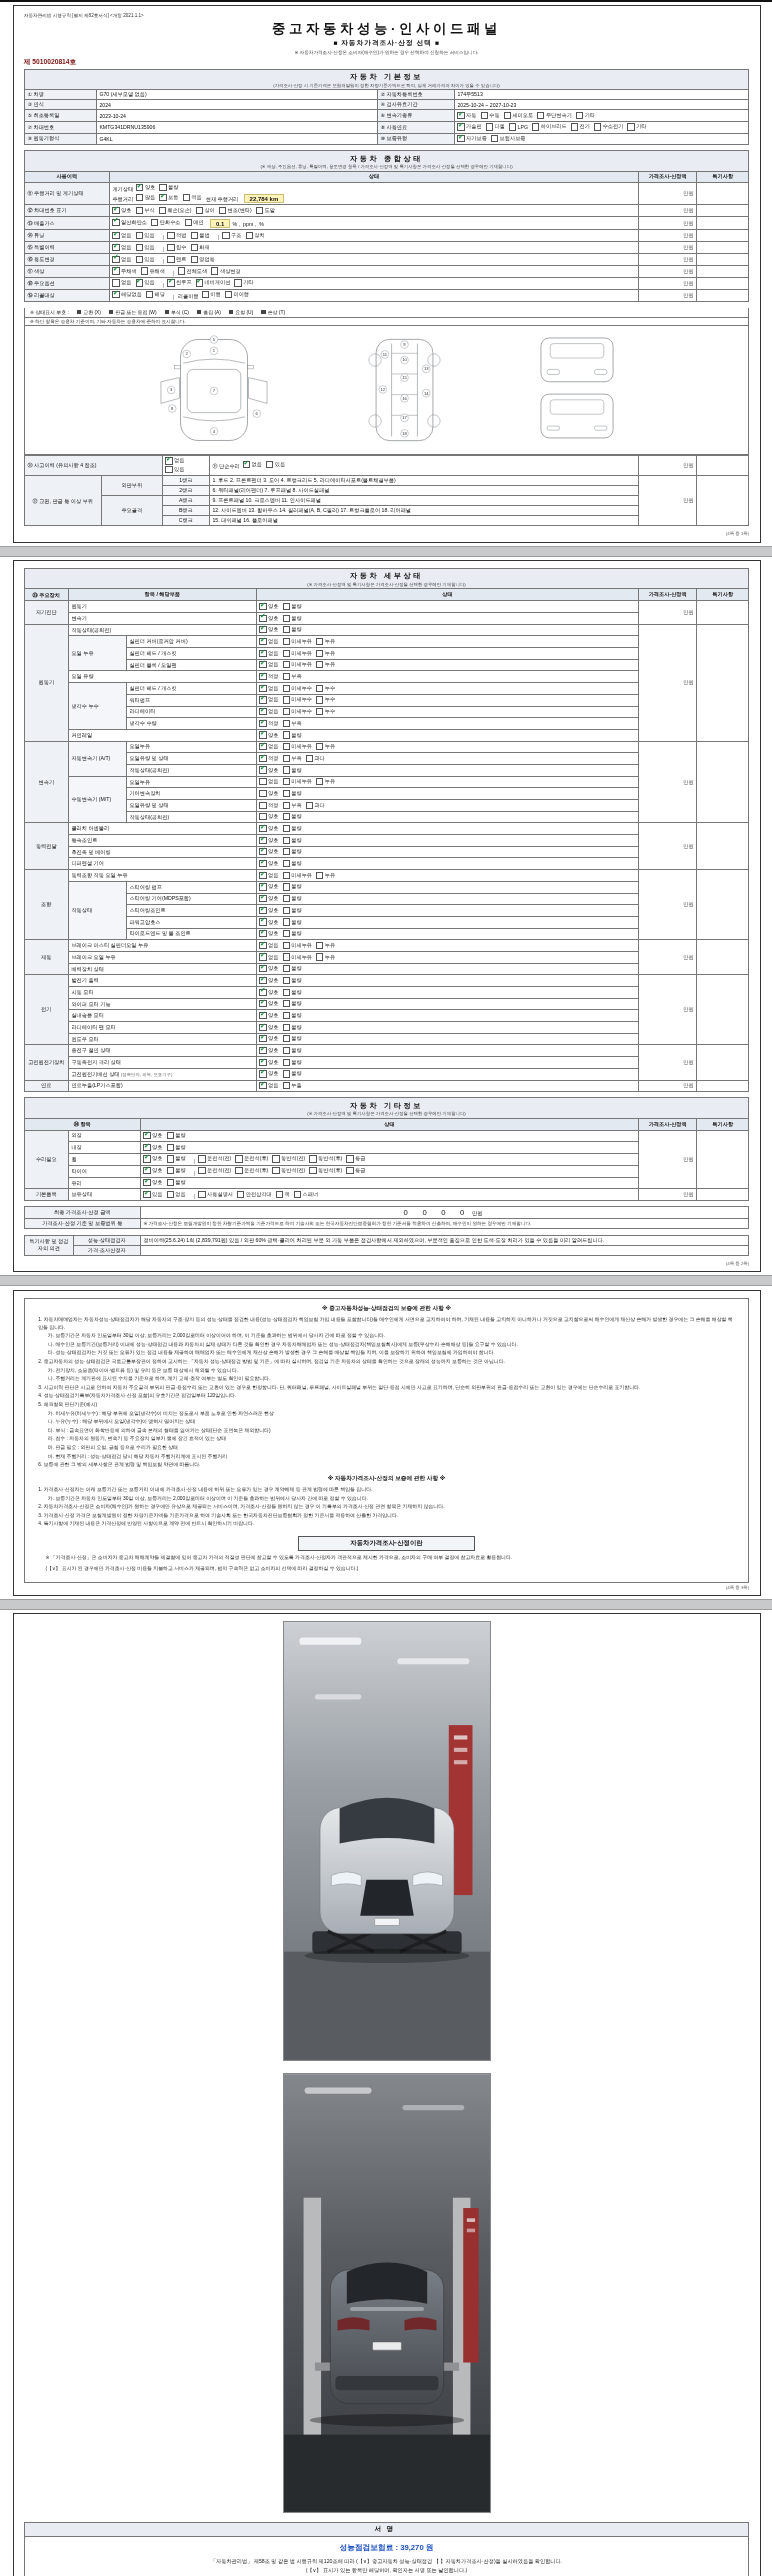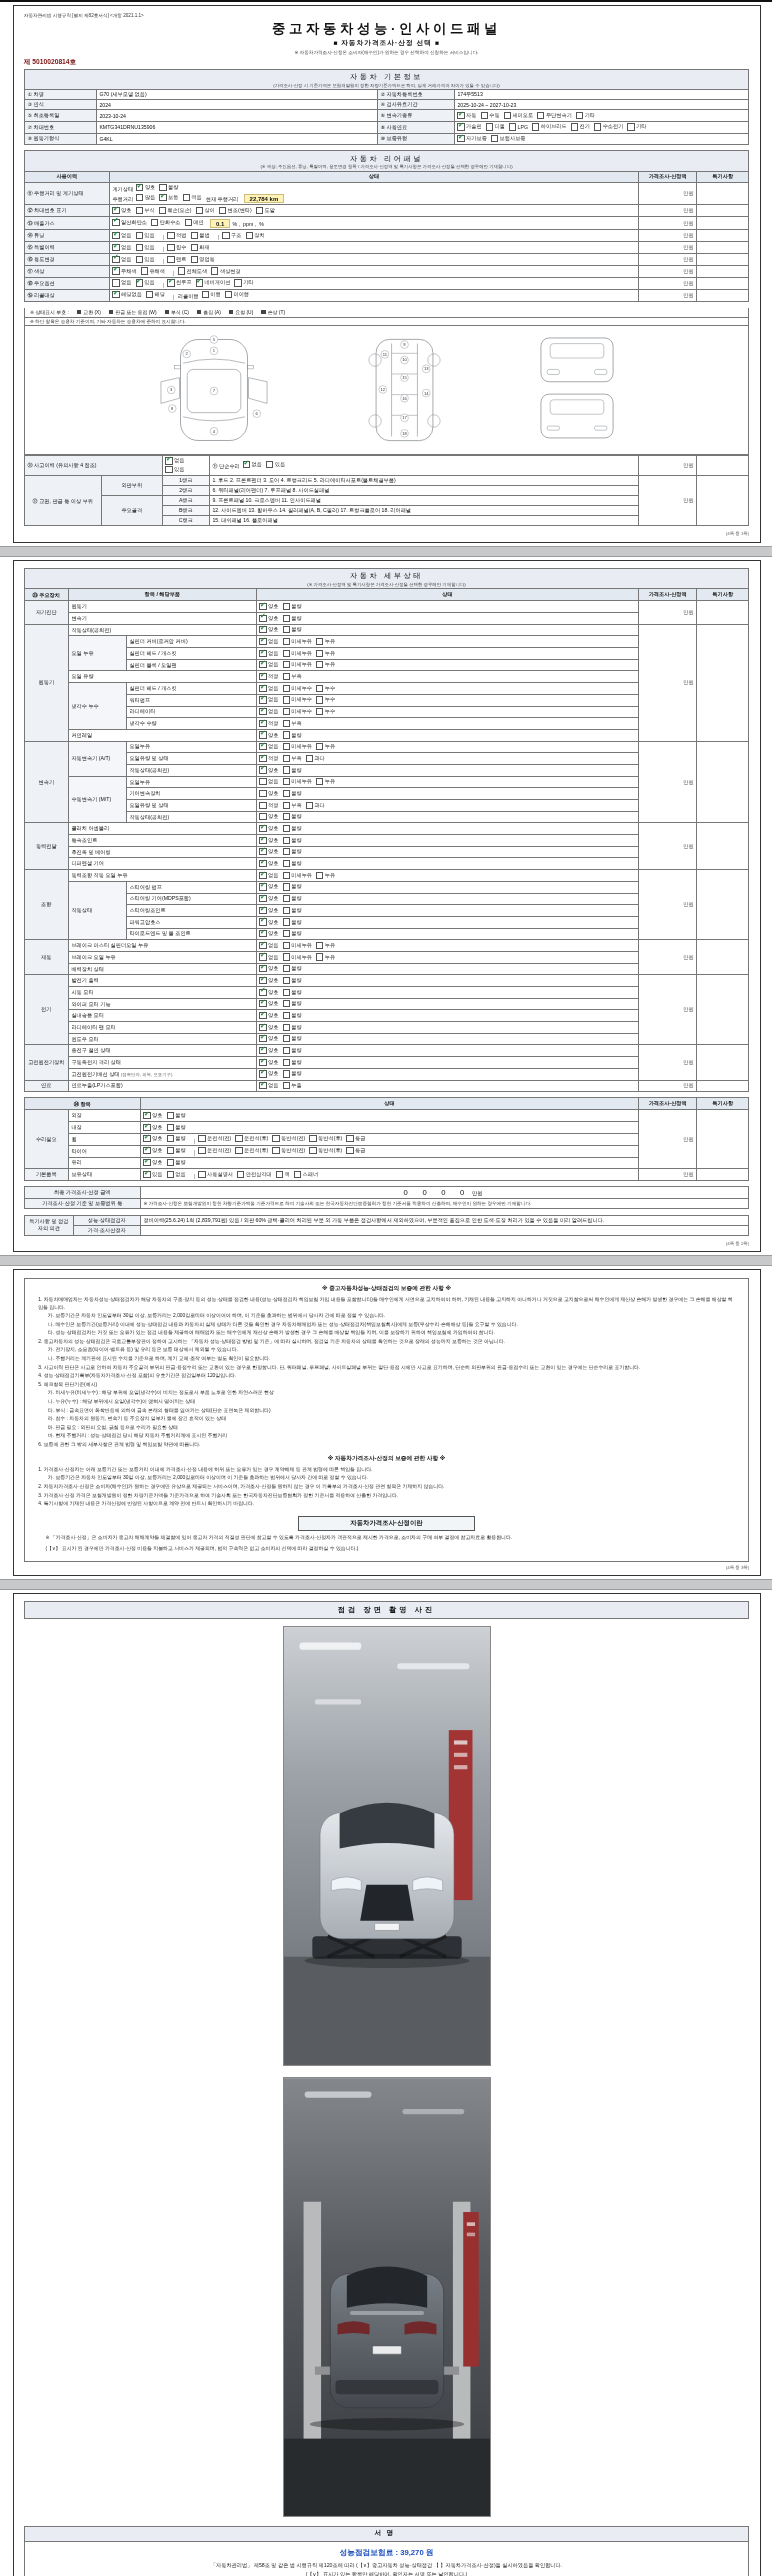--- a/index.html
+++ b/index.html
@@ -7,21 +7,21 @@
   .topline{height:1.5px;background:#111;}
   .gap{height:9.3px;background:#c7c9cb;border-top:0.5px solid #9a9c9e;border-bottom:0.5px solid #9a9c9e;}
   .page{width:748px;margin:3.1px auto;background:#fff;border:0.5px solid #333;padding:7.2px 10.3px 5.2px;box-sizing:border-box;}
   .formref{font-size:4.6px;color:#333;margin-bottom:2.1px;}
   .titlewrap{text-align:center;margin:1px 0 3.1px;}
   .title{font-size:13.4px;font-weight:700;letter-spacing:3.6px;}
   .subtitle{font-size:6.7px;font-weight:700;margin-top:1.5px;letter-spacing:1px;}
   .titlenote{font-size:4.6px;color:#444;margin-top:1.5px;}
   .docno{font-size:6.7px;font-weight:700;color:#7a1212;margin:3.1px 0 2.1px;}
   .shead{border:0.5px solid #777;border-bottom:none;background:#e9edf3;text-align:center;padding:2.1px 0 1.5px;}
-  .shead .t{font-size:7.2px;font-weight:400;letter-spacing:2.6px;}
+  .shead .t{font-size:7.2px;font-weight:700;letter-spacing:2.6px;}
   .shead .n{font-size:4.4px;color:#444;margin-top:0.5px;letter-spacing:0;}
   .tb{width:100%;border-collapse:collapse;table-layout:fixed;margin-bottom:5.2px;}
   .tb th,.tb td{border:0.5px solid #777;padding:1px 2.6px;font-size:5.2px;vertical-align:middle;word-break:break-all;}
   .tb th{background:#e3e9f0;font-weight:700;text-align:center;padding:1.5px 1px;}
   .lb{background:#eef2f6;}
   .ctr{text-align:center;}
   .pr{color:#555;text-align:right;background:#fff;}
   .cbw{display:inline-flex;align-items:center;margin:0.5px 4.1px 0.5px 0;font-size:5.2px;color:#222;white-space:nowrap;}
   .bx{width:5.2px;height:5.2px;border:0.5px solid #555;margin-right:1.5px;position:relative;background:#fff;flex:none;}
   .bx.ck:after{content:"\2714";position:absolute;left:-0.5px;top:-3.1px;font-size:6.7px;color:#15913b;font-weight:700;}
@@ -147,21 +147,21 @@
               <span>자가보증</span>
             </span><span class="cbw">
               <span class="bx"></span>
               <span>보험사보증</span>
             </span></td>
         </tr>
       </tbody>
   </table>
 
   <div class="shead">
-    <div class="t">자동차 리어패널</div>
+    <div class="t">자동차 종합상태</div>
     <div class="n">(※ 색상, 주요옵션, 튜닝, 특별이력, 용도변경 항목 / 가격조사·산정액 및 특기사항은 가격조사·산정을 선택한 경우에만 기재합니다)</div>
   </div>
   <table class="tb">
     <colgroup>
         <col style="width:85px">
         <col>
         <col style="width:58px">
         <col style="width:52px">
       </colgroup>
     <thead>
@@ -1079,20 +1079,24 @@
             </span><span class="cbw">
               <span class="bx"></span>
               <span>누출</span>
             </span></td>
           <td class="pr" rowspan="1">만원</td>
           <td rowspan="1"></td>
         </tr>
       </tbody>
   </table>
 
+  <div class="shead">
+    <div class="t">자동차 기타정보</div>
+    <div class="n">(※ 가격조사·산정액 및 특기사항은 가격조사·산정을 선택한 경우에만 기재합니다)</div>
+  </div>
   <table class="tb">
     <colgroup>
         <col style="width:44px">
         <col style="width:72px">
         <col>
         <col style="width:58px">
         <col style="width:52px">
       </colgroup>
     <thead>
       <tr>
@@ -1288,21 +1292,20 @@
     <div class="pbox">자동차가격조사·산정이란</div>
     <div class="ptext">※ 「가격조사·산정」은 소비자가 중고차 매매계약을 체결함에 있어 중고차 가격의 적절성 판단에 참고할 수 있도록 가격조사·산정자가 객관적으로 제시한 가격으로, 소비자의 구매 여부 결정에 참고자료로 활용됩니다.</div>
     <div class="ptext">(【∨】 표시가 된 경우에만 가격조사·산정 비용을 지불하고 서비스가 제공되며, 법적 구속력은 없고 소비자의 선택에 따라 결정하실 수 있습니다.)</div>
   </div>
   <div class="pfoot">(4쪽 중 3쪽)</div>
 </div>
 
 <div class="gap"></div>
 
 <div class="page">
-  <div class="photohead">점검 장면 촬영 사진</div>
   <div class="photos">
     <div class="photo">
       <svg width="206" height="438" viewBox="0 0 400 850">
         <defs>
           <linearGradient id="bg1" x1="0" y1="0" x2="0" y2="1">
             <stop offset="0" stop-color="#cdd0d4"></stop>
               <stop offset="0.35" stop-color="#9ba1a7"></stop>
               <stop offset="0.75" stop-color="#797e84"></stop>
               <stop offset="1" stop-color="#62666b"></stop>
           </linearGradient>

